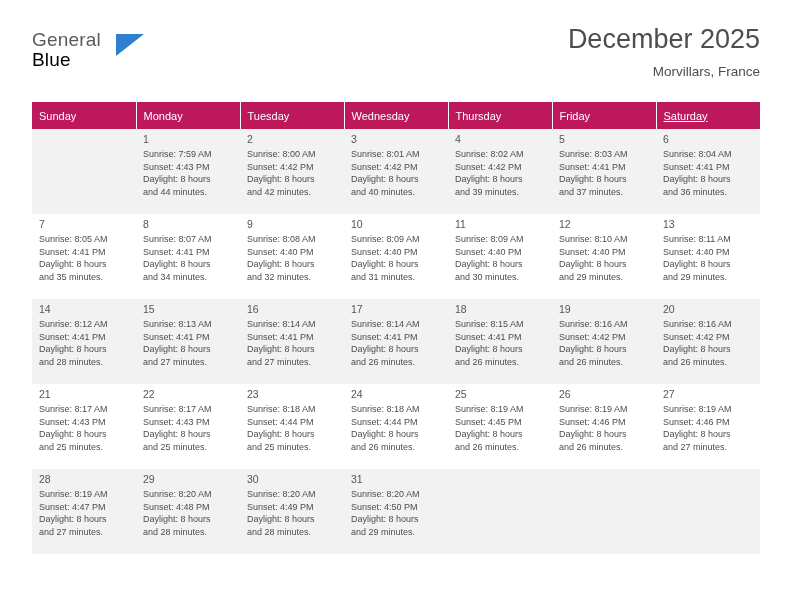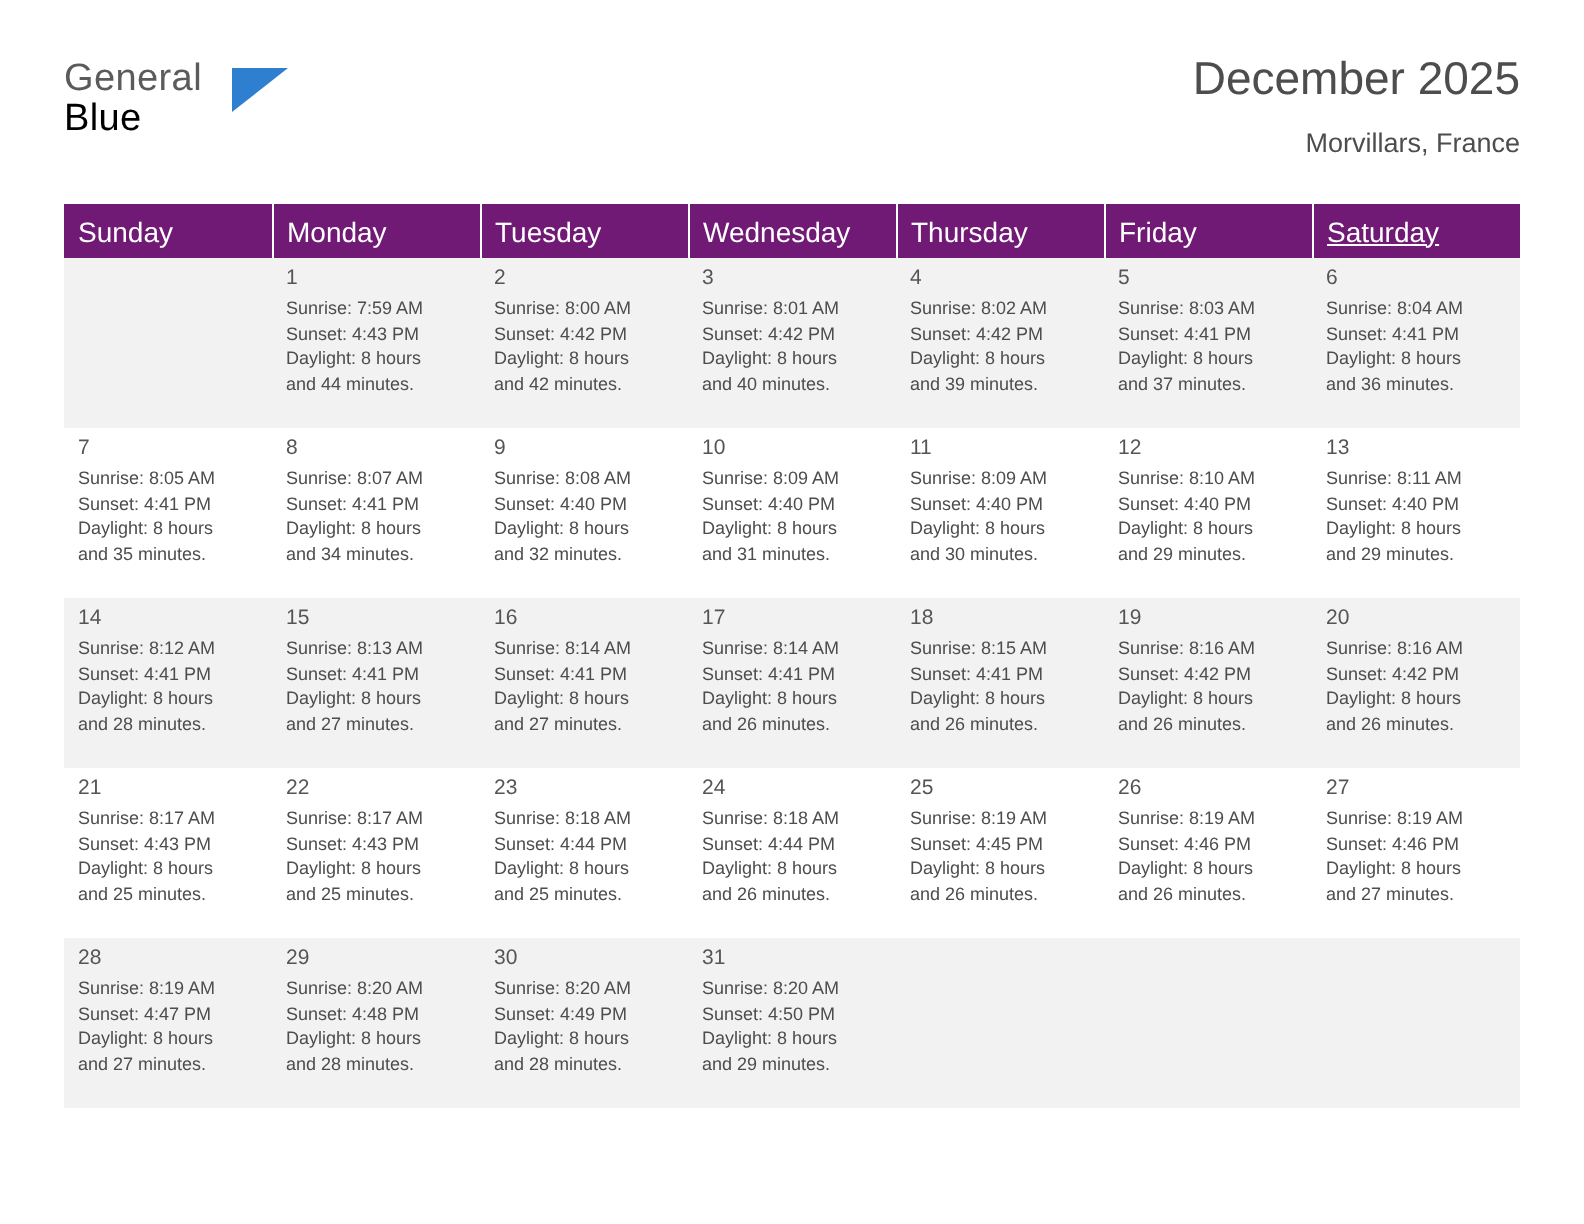--- a/index.html
+++ b/index.html
@@ -53,43 +53,43 @@
     width: 0;
     height: 0;
     border-left: 28px solid #2f7fd0;
     border-bottom: 22px solid transparent;
   }
   .title-wrap {
     text-align: right;
     padding-top: 0px;
   }
   .cal-title {
-    font-size: 23px;
+    font-size: 27px;
     color: #4d4d4d;
     font-weight: normal;
     line-height: 34px;
   }
   .cal-sub {
     font-size: 13.5px;
     color: #4d4d4d;
     line-height: 20px;
     margin-top: 6px;
     text-align: right;
   }
   
   table.cal {
     border-collapse: collapse;
     width: 728px;
     margin-top: 12px;
     table-layout: fixed;
   }
   table.cal th {
-    background: #701a75;
+    background: #be185d;
     color: #ffffff;
-    font-size: 14px;
+    font-size: 11px;
     font-weight: normal;
     text-align: left;
     padding: 5px 0 5px 7px;
     border-right: 1px solid #ffffff;
     height: 17px;
   }
   table.cal th:last-child { border-right: none; text-decoration: underline; }
   table.cal td {
     vertical-align: top;
     width: 104px;

